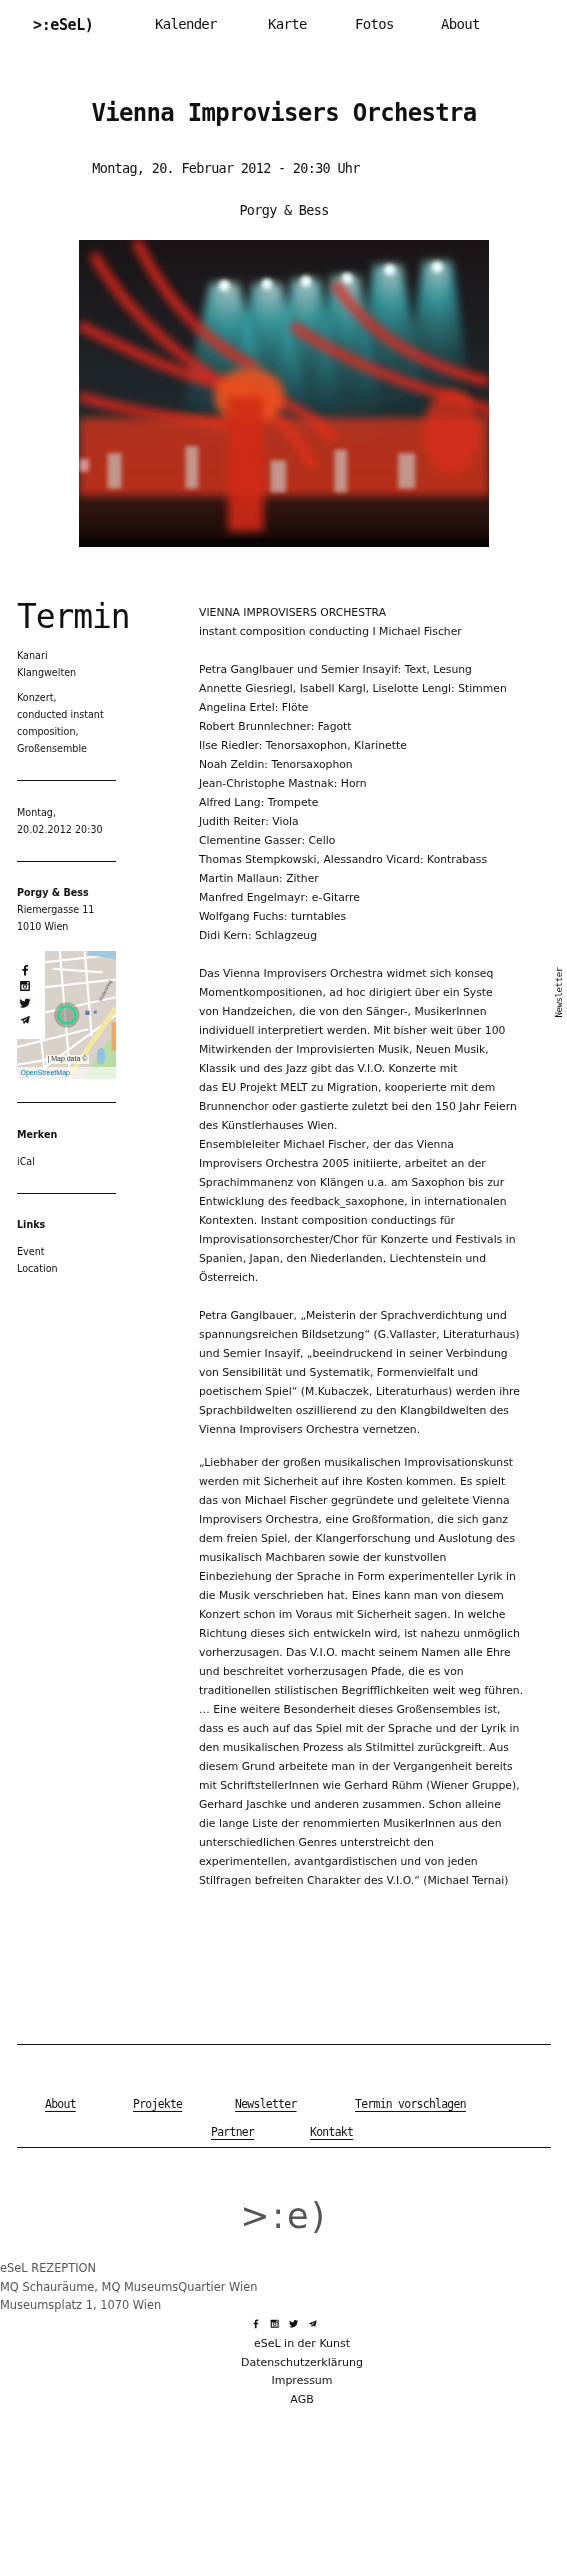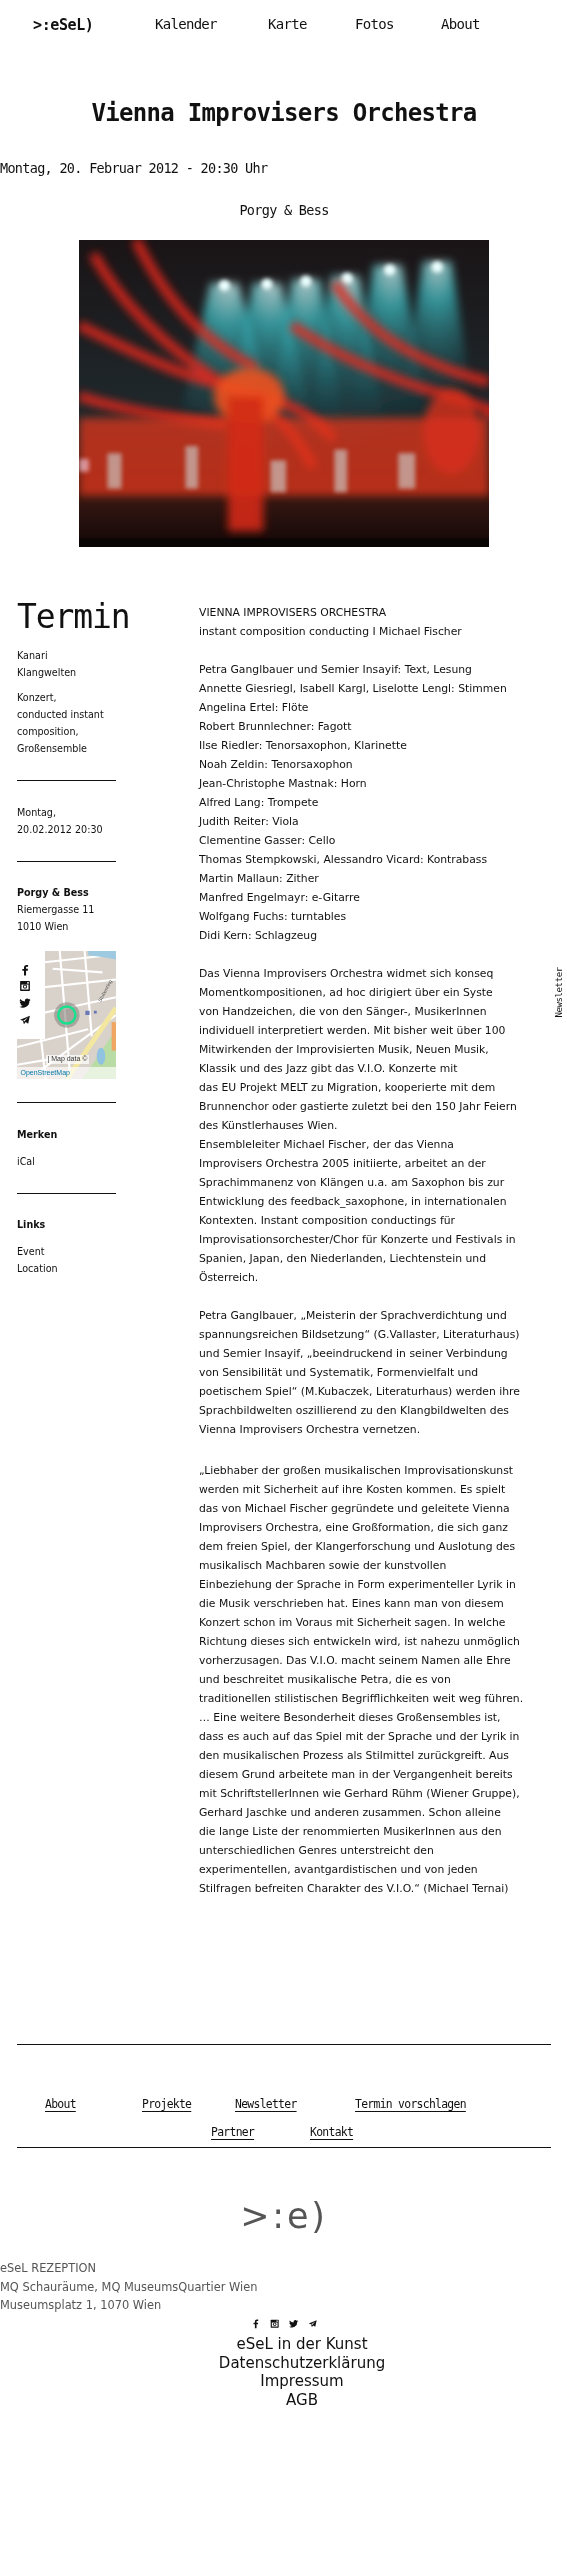--- a/index.html
+++ b/index.html
@@ -9,21 +9,21 @@
     font-family: "DejaVu Sans", sans-serif; color: #111;
   }
 
   
   .topnav { position: absolute; top: 15.6px; left: 0; width: 568px; height: 21px; }
   .topnav .logo { position: absolute; left: 33px; top: 0; font-family: "DejaVu Sans Mono", monospace; font-weight: bold; font-size: 15px; letter-spacing: -0.4px; color: #111; text-decoration: none; }
   .topnav a.nav { position: absolute; top: 0; font-family: "DejaVu Sans Mono", monospace; font-size: 14px; color: #111; text-decoration: none; letter-spacing: -0.7px; }
 
   
   .title { position: absolute; top: 99px; left: 0; width: 568px; text-align: center; font-family: "DejaVu Sans Mono", monospace; font-size: 24px; letter-spacing: -0.7px; color: #111; }
-  .date { position: absolute; top: 160px; left: 0; width: 452px; text-align: left; font-family: "DejaVu Sans Mono", monospace; font-size: 13.5px; letter-spacing: -0.7px; color: #111; }
+  .date { position: absolute; top: 160px; left: 0; width: 452px; text-align: center; font-family: "DejaVu Sans Mono", monospace; font-size: 13.5px; letter-spacing: -0.7px; color: #111; }
   .venue { position: absolute; top: 202px; left: 0; width: 568px; text-align: center; font-family: "DejaVu Sans Mono", monospace; font-size: 13.5px; letter-spacing: -0.7px; color: #111; }
 
   
   .hero { position: absolute; left: 79px; top: 240px; width: 410px; height: 307px; overflow: hidden; background: #0f0707; }
   .hero svg { display: block; width: 100%; height: 100%; }
 
   
   .sidebar { position: absolute; left: 17px; top: 603px; width: 99px; font-size: 9.6px; line-height: 17px; color: #111; }
   .sidebar h2 { font-family: "DejaVu Sans Mono", monospace; font-weight: normal; font-size: 33px; line-height: 28px; letter-spacing: -1.1px; margin-bottom: 15.6px; }
   .sidebar .block { margin-bottom: 8.5px; }
@@ -50,21 +50,21 @@
   .newsletter-tab span { position: absolute; left: -27px; top: 28px; width: 67px; transform: rotate(-90deg); font-family: "DejaVu Sans Mono", monospace; font-size: 9px; color: #111; white-space: nowrap; letter-spacing: -0.4px; }
 
   
   .hr { position: absolute; left: 17px; width: 534px; height: 0.7px; background: #111; }
   .footnav a { position: absolute; font-family: "DejaVu Sans Mono", monospace; font-size: 11.4px; color: #111; letter-spacing: -0.7px; text-decoration: underline; text-underline-offset: 2.8px; }
 
   .footer-logo { position: absolute; top: 2196px; left: 0; width: 568px; text-align: center; font-family: "DejaVu Sans", sans-serif; font-size: 35px; color: #555; letter-spacing: 2.8px; }
   .footer-addr { position: absolute; top: 2259px; left: 0; width: 568px; font-size: 11.4px; line-height: 18.5px; color: #555; }
   .footer-social { position: absolute; top: 2316px; left: 0; width: 568px; text-align: center; }
   .footer-social .ic { display: inline-block; width: 11.4px; height: 11.4px; margin: 0 2.1px; vertical-align: middle; }
-  .footer-links { position: absolute; top: 2335px; left: 0; width: 568px; text-align: center; font-size: 15px; line-height: 18.5px; padding-left: 36px; }
+  .footer-links { position: absolute; top: 2335px; left: 0; width: 568px; text-align: center; font-size: 11px; line-height: 18.5px; padding-left: 36px; }
   .footer-links a { display: block; color: #111; text-decoration: none; }
 </style>
 </head>
 <body>
 
 <nav class="topnav">
   <a class="logo" href="#">&gt;:eSeL)</a>
   <a class="nav" href="#" style="left:155px">Kalender</a>
   <a class="nav" href="#" style="left:268px">Karte</a>
   <a class="nav" href="#" style="left:355px">Fotos</a>
@@ -261,42 +261,42 @@
       <span class="line">des Künstlerhauses Wien.</span>
       <span class="line">Ensembleleiter Michael Fischer, der das Vienna</span>
       <span class="line">Improvisers Orchestra 2005 initiierte, arbeitet an der</span>
       <span class="line">Sprachimmanenz von Klängen u.a. am Saxophon bis zur</span>
       <span class="line">Entwicklung des feedback_saxophone, in internationalen</span>
       <span class="line">Kontexten. Instant composition conductings für</span>
       <span class="line">Improvisationsorchester/Chor für Konzerte und Festivals in</span>
       <span class="line">Spanien, Japan, den Niederlanden, Liechtenstein und</span>
       <span class="line">Österreich.</span>
     </div>
-  <div id="p2" style="margin-bottom:22px">
+  <div id="p2" style="margin-bottom:14px">
       <span class="line">Petra Ganglbauer, „Meisterin der Sprachverdichtung und</span>
       <span class="line">spannungsreichen Bildsetzung“ (G.Vallaster, Literaturhaus)</span>
       <span class="line">und Semier Insayif, „beeindruckend in seiner Verbindung</span>
       <span class="line">von Sensibilität und Systematik, Formenvielfalt und</span>
       <span class="line">poetischem Spiel“ (M.Kubaczek, Literaturhaus) werden ihre</span>
       <span class="line">Sprachbildwelten oszillierend zu den Klangbildwelten des</span>
       <span class="line">Vienna Improvisers Orchestra vernetzen.</span>
     </div>
   <div id="p3">
       <span class="line">„Liebhaber der großen musikalischen Improvisationskunst</span>
       <span class="line">werden mit Sicherheit auf ihre Kosten kommen. Es spielt</span>
       <span class="line">das von Michael Fischer gegründete und geleitete Vienna</span>
       <span class="line">Improvisers Orchestra, eine Großformation, die sich ganz</span>
       <span class="line">dem freien Spiel, der Klangerforschung und Auslotung des</span>
       <span class="line">musikalisch Machbaren sowie der kunstvollen</span>
       <span class="line">Einbeziehung der Sprache in Form experimenteller Lyrik in</span>
       <span class="line">die Musik verschrieben hat. Eines kann man von diesem</span>
       <span class="line">Konzert schon im Voraus mit Sicherheit sagen. In welche</span>
       <span class="line">Richtung dieses sich entwickeln wird, ist nahezu unmöglich</span>
       <span class="line">vorherzusagen. Das V.I.O. macht seinem Namen alle Ehre</span>
-      <span class="line">und beschreitet musikalische Petra, die es von</span>
+      <span class="line">und beschreitet vorherzusagen Pfade, die es von</span>
       <span class="line">traditionellen stilistischen Begrifflichkeiten weit weg führen.</span>
       <span class="line">… Eine weitere Besonderheit dieses Großensembles ist,</span>
       <span class="line">dass es auch auf das Spiel mit der Sprache und der Lyrik in</span>
       <span class="line">den musikalischen Prozess als Stilmittel zurückgreift. Aus</span>
       <span class="line">diesem Grund arbeitete man in der Vergangenheit bereits</span>
       <span class="line">mit SchriftstellerInnen wie Gerhard Rühm (Wiener Gruppe),</span>
       <span class="line">Gerhard Jaschke und anderen zusammen. Schon alleine</span>
       <span class="line">die lange Liste der renommierten MusikerInnen aus den</span>
       <span class="line">unterschiedlichen Genres unterstreicht den</span>
       <span class="line">experimentellen, avantgardistischen und von jeden</span>
@@ -304,21 +304,21 @@
     </div>
 </article>
 
 <a href="#" class="newsletter-tab">
   <span>Newsletter</span>
 </a>
 
 <div class="hr" style="top:2044px"></div>
 <nav class="footnav">
   <a href="#" style="left:45px; top:2097px">About</a>
-  <a href="#" style="left:142px; top:2097px">Projekte</a>
+  <a href="#" style="left:133px; top:2097px">Projekte</a>
   <a href="#" style="left:235px; top:2097px">Newsletter</a>
   <a href="#" style="left:355px; top:2097px">Termin vorschlagen</a>
   <a href="#" style="left:211px; top:2125px">Partner</a>
   <a href="#" style="left:310px; top:2125px">Kontakt</a>
 </nav>
 <div class="hr" style="top:2147px"></div>
 
 <div class="footer-logo">&gt;:e)</div>
 <div class="footer-addr">
   <div>eSeL REZEPTION</div>

